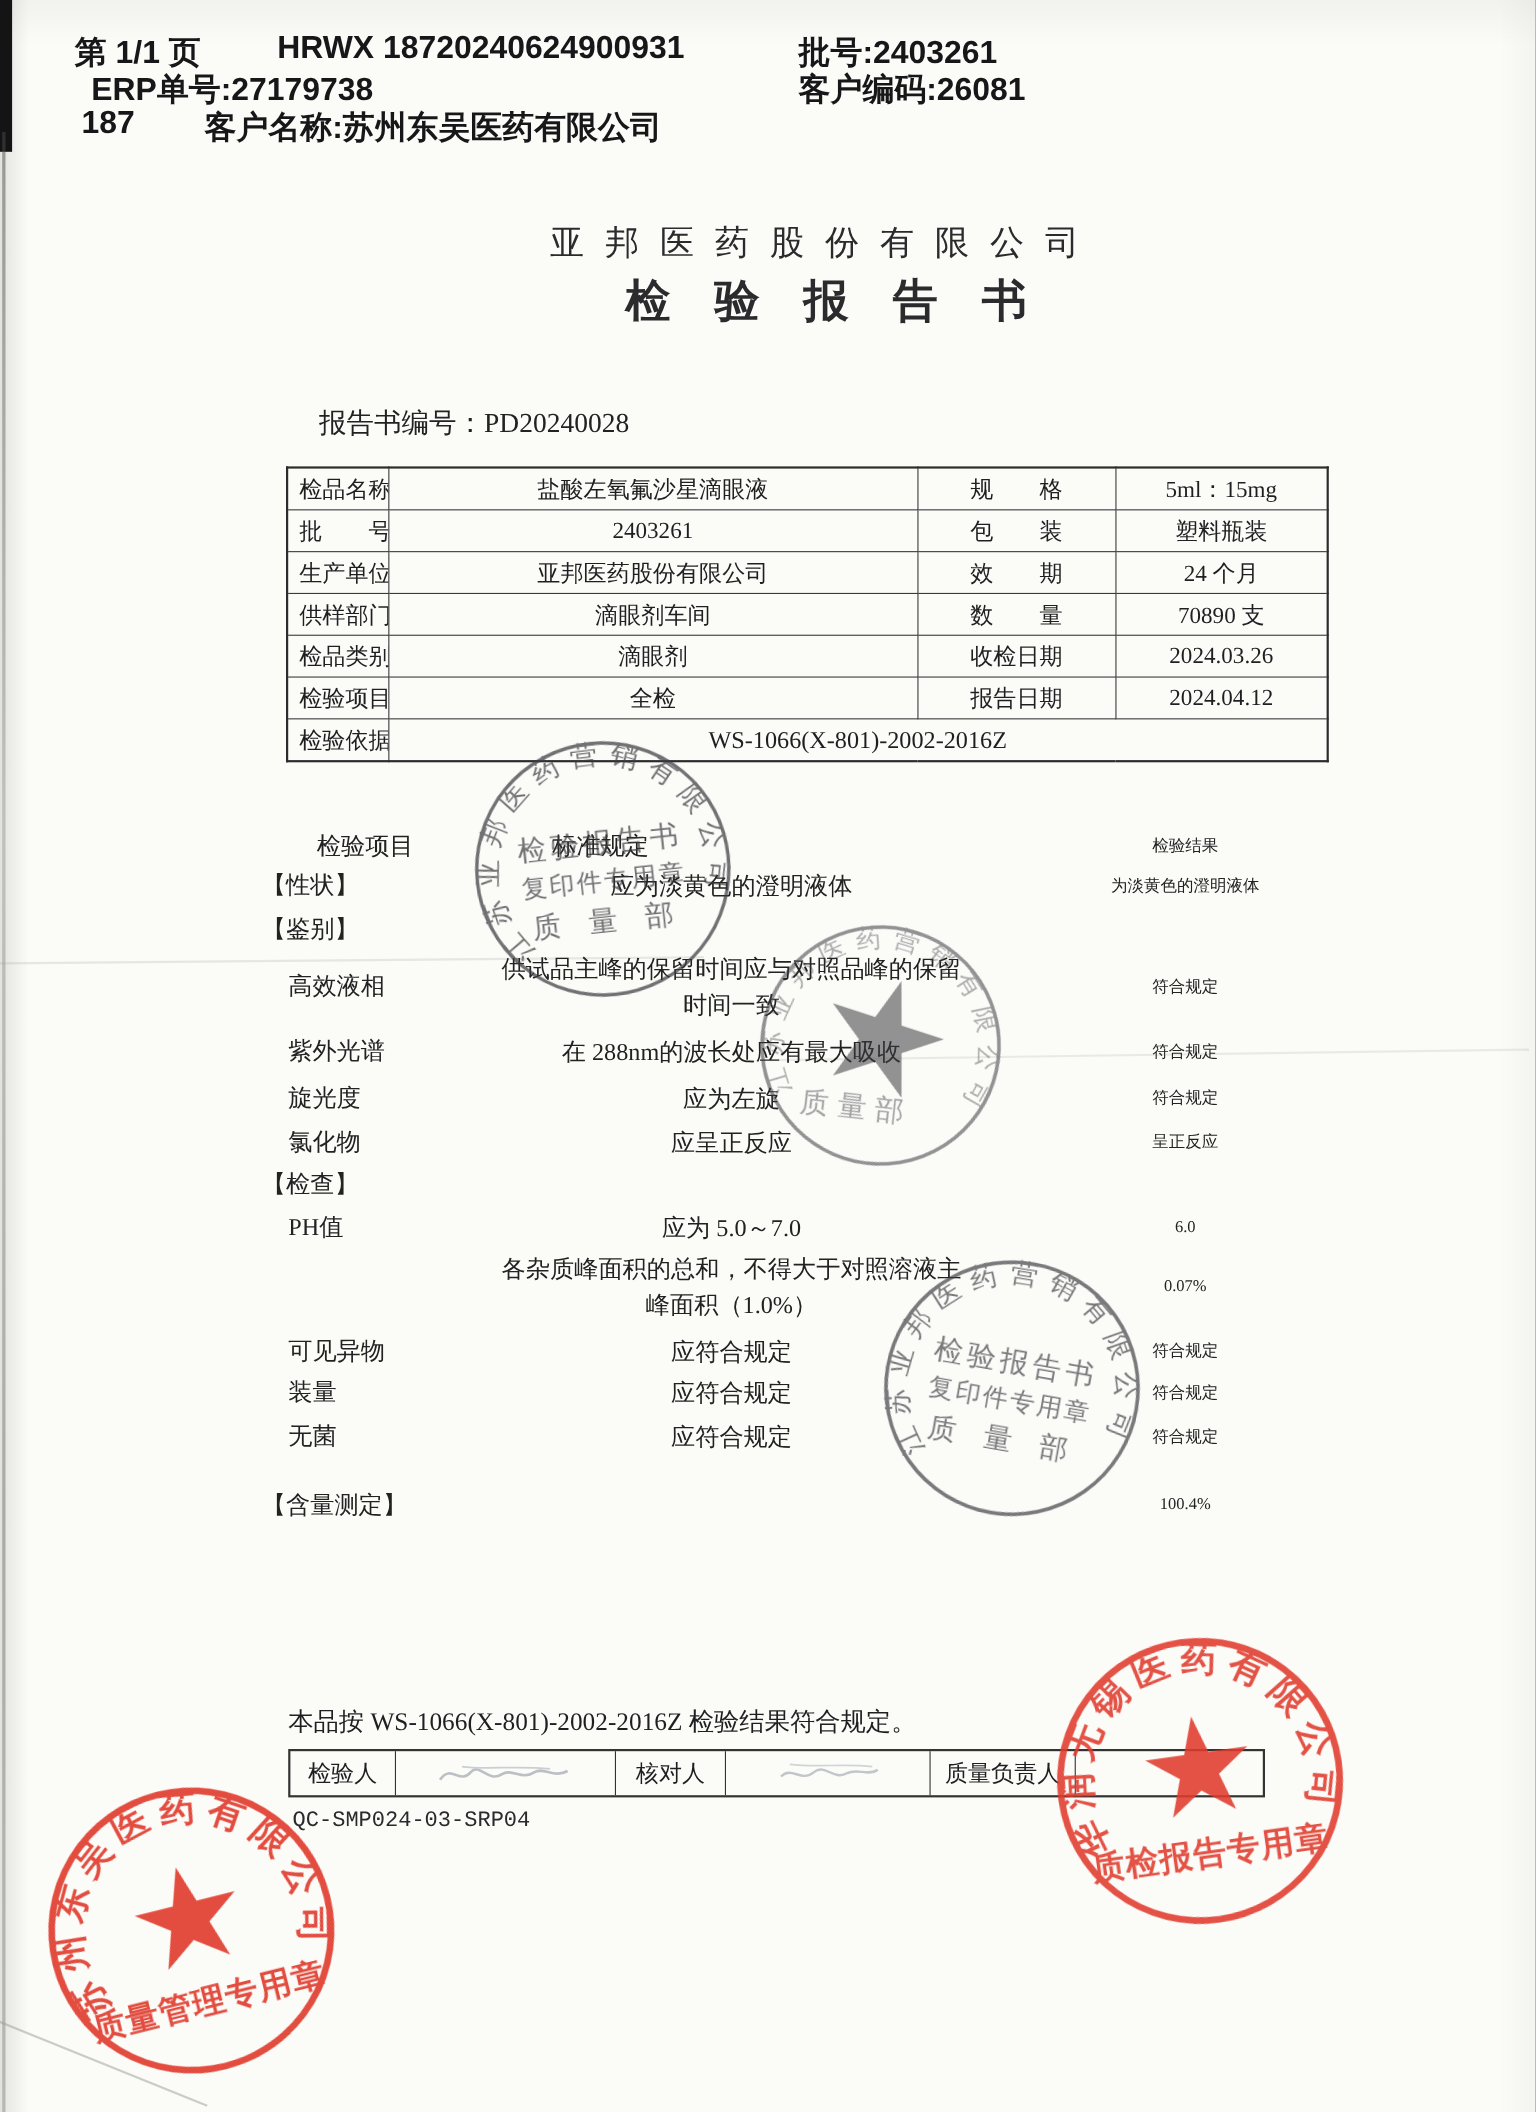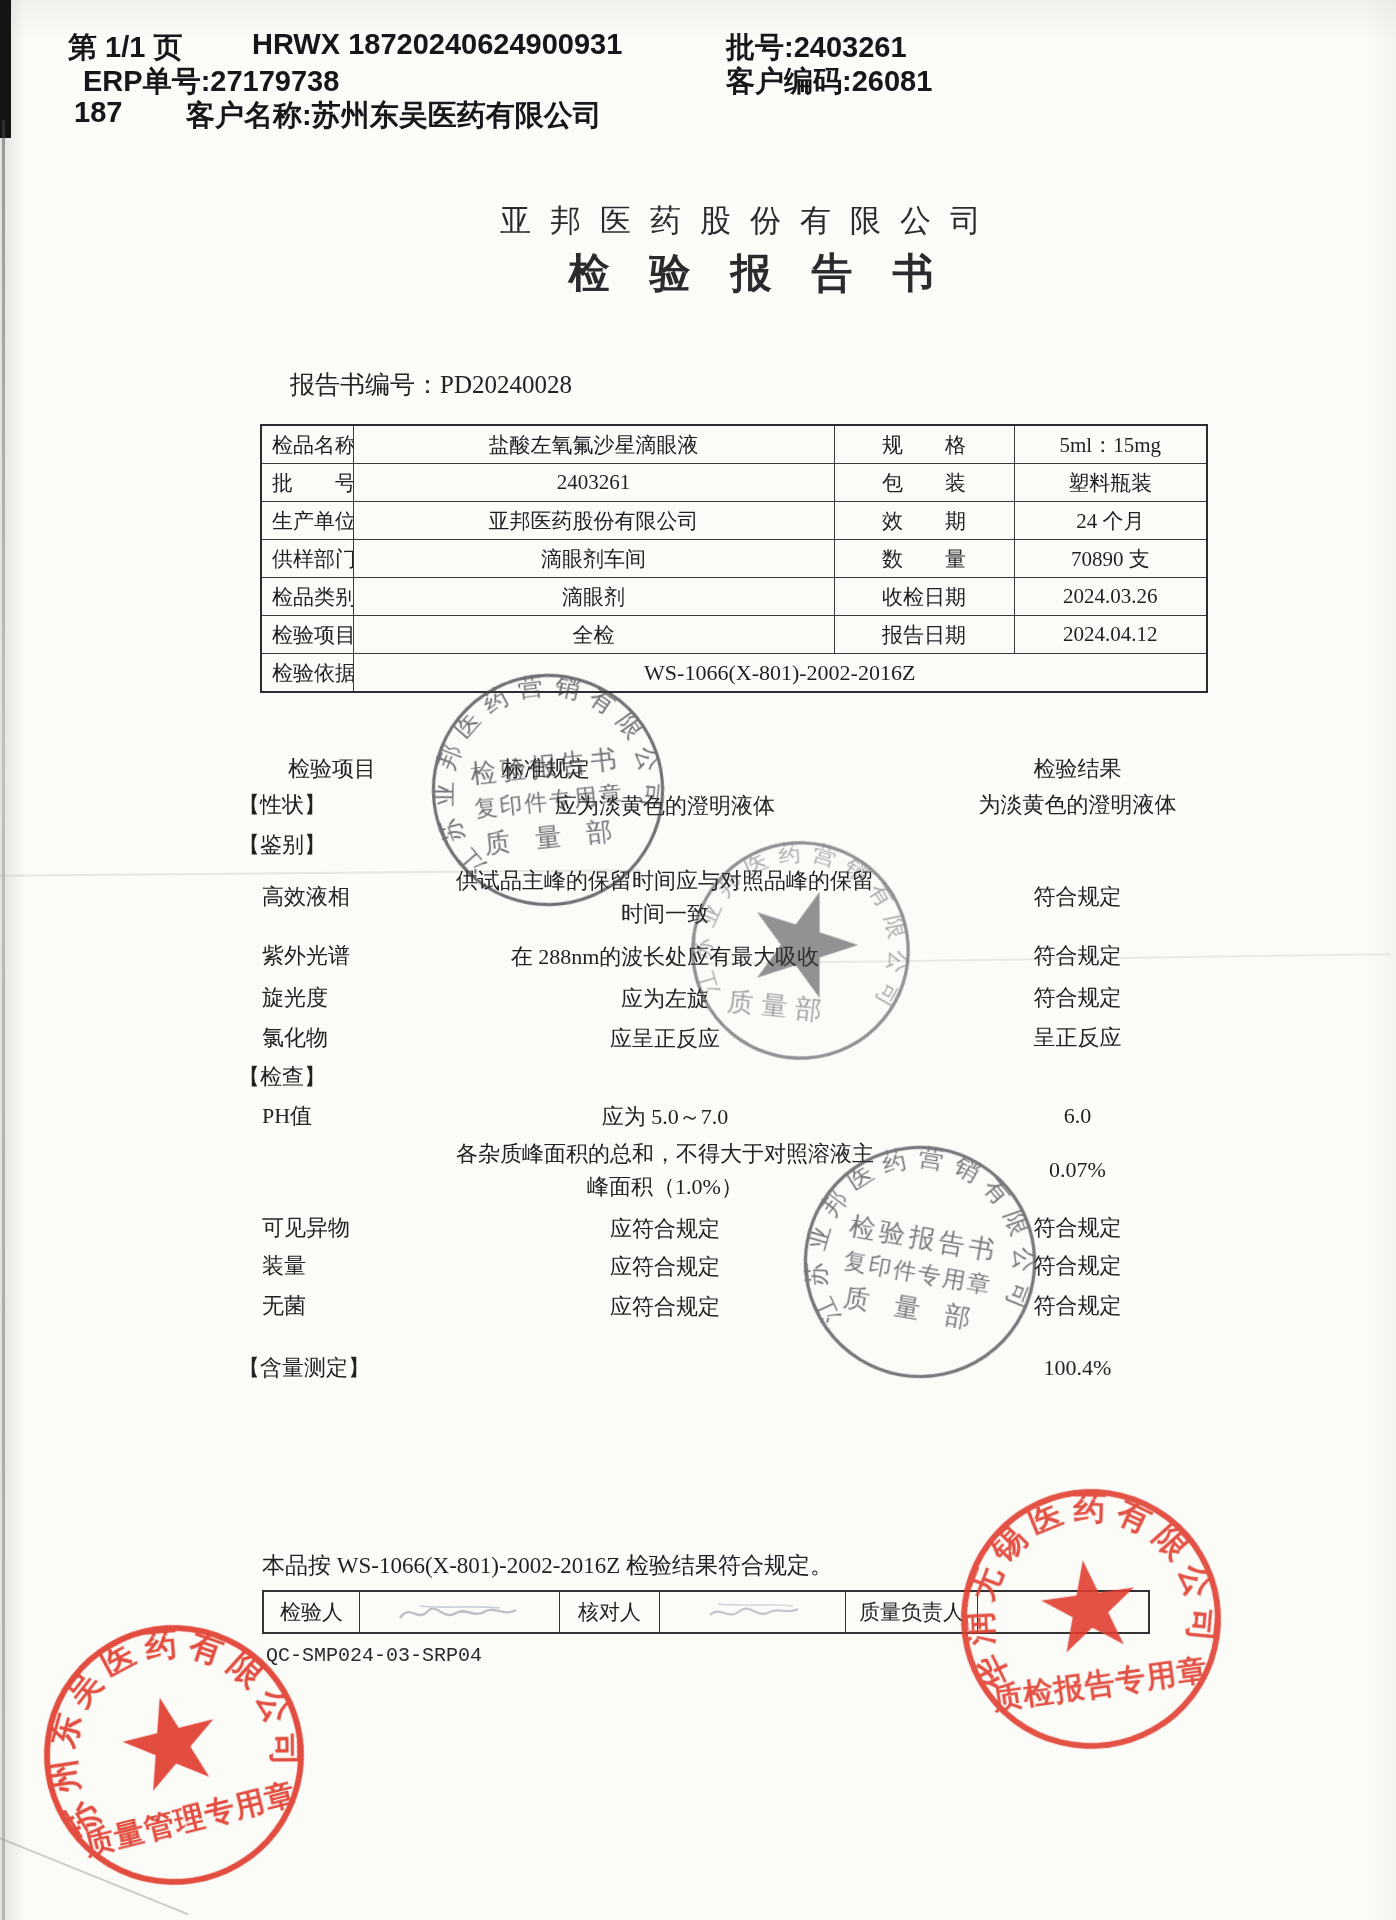--- a/index.html
+++ b/index.html
@@ -30,21 +30,21 @@
   td.k1{text-align:right;padding-left:10px!important;}
   td.v1,td.k2,td.v2,td.vspan{text-align:center;}
   
   .rrow{position:absolute;left:230px;width:980px;}
   .rrow .c1{position:absolute;left:0;top:0;bottom:0;width:205px;display:flex;align-items:center;font-size:22px;}
   .rrow .c1.item{padding-left:32px;}
   .rrow .c1.sec{padding-left:8px;}
   .rrow .c2{position:absolute;left:190px;width:490px;top:0;bottom:0;display:flex;flex-direction:column;
             justify-content:center;align-items:center;font-size:22px;line-height:33px;white-space:nowrap;}
   .rrow .c3{position:absolute;left:715px;width:265px;top:0;bottom:0;display:flex;align-items:center;
-            justify-content:center;font-size:22px;white-space:nowrap;}
+            justify-content:center;font-size:15px;white-space:nowrap;}
   .rrow .c2h{position:absolute;left:256px;width:120px;top:0;bottom:0;display:flex;align-items:center;
             justify-content:center;font-size:22px;}
   .rrow .c1.hdr{padding-left:58px;}
   
   .conclusion{left:262px;top:1550px;font-size:23px;color:#1f1f22;}
   
   .sigtable{position:absolute;left:262px;top:1590px;width:888px;height:44px;display:flex;
     border:2px solid #333;box-sizing:border-box;font-size:21px;color:#1f1f22;}
   .sigtable .cell{border-right:1.5px solid #333;display:flex;align-items:center;justify-content:center;box-sizing:border-box;}
   .sigtable .cell:last-child{border-right:none;}

